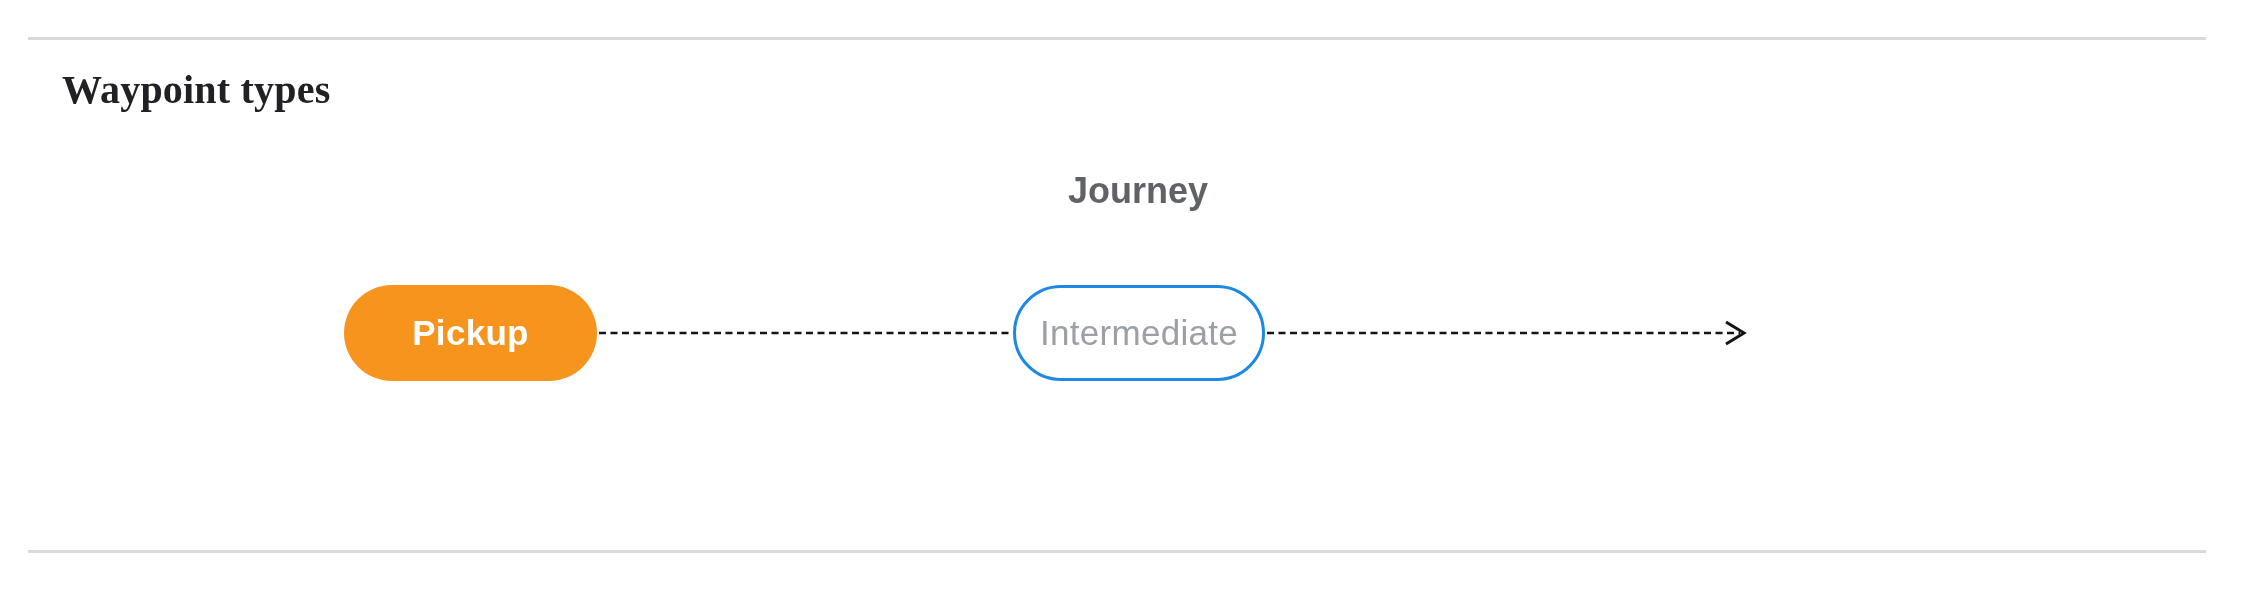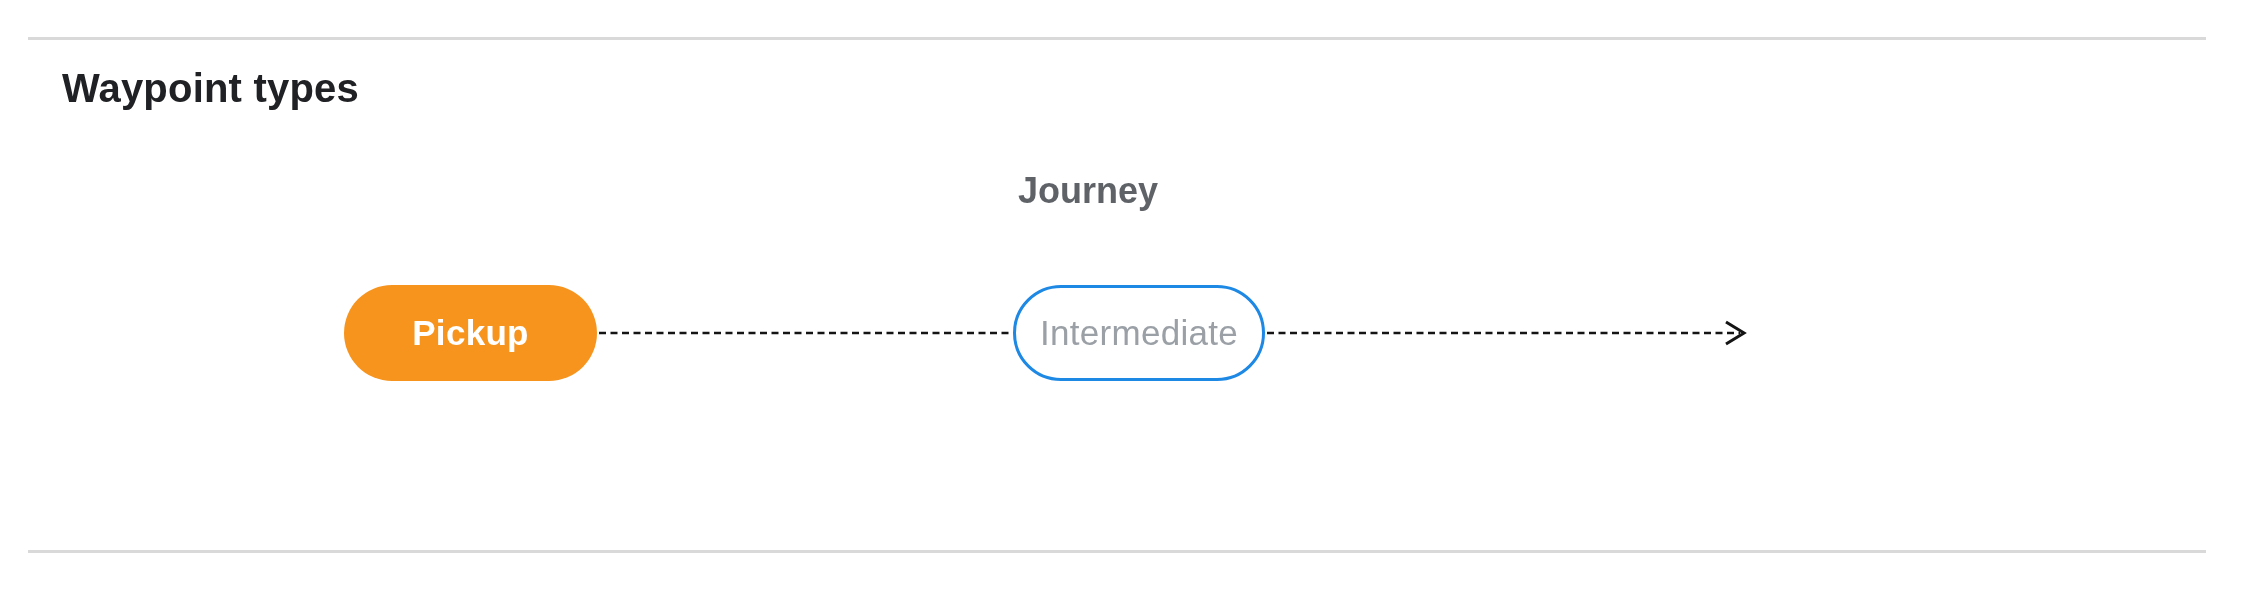--- a/index.html
+++ b/index.html
@@ -27,27 +27,29 @@
 
   .heading {
     position: absolute;
     left: 62px;
     top: 66px;
     margin: 0;
     font-size: 40px;
     font-weight: 700;
     letter-spacing: 0.2px;
     color: var(--heading-text, #202124);
+    font-family: Liberation Serif, serif;
   }
 
   .journey-label {
     position: absolute;
     left: 1018px;
     top: 170px;
     width: 240px;
+    text-align: center;
     font-size: 36px;
     font-weight: 700;
     color: var(--journey-label, #5f6368);
   }
 
   .node {
     position: absolute;
     top: 285px;
     height: 96px;
     border-radius: 48px;

